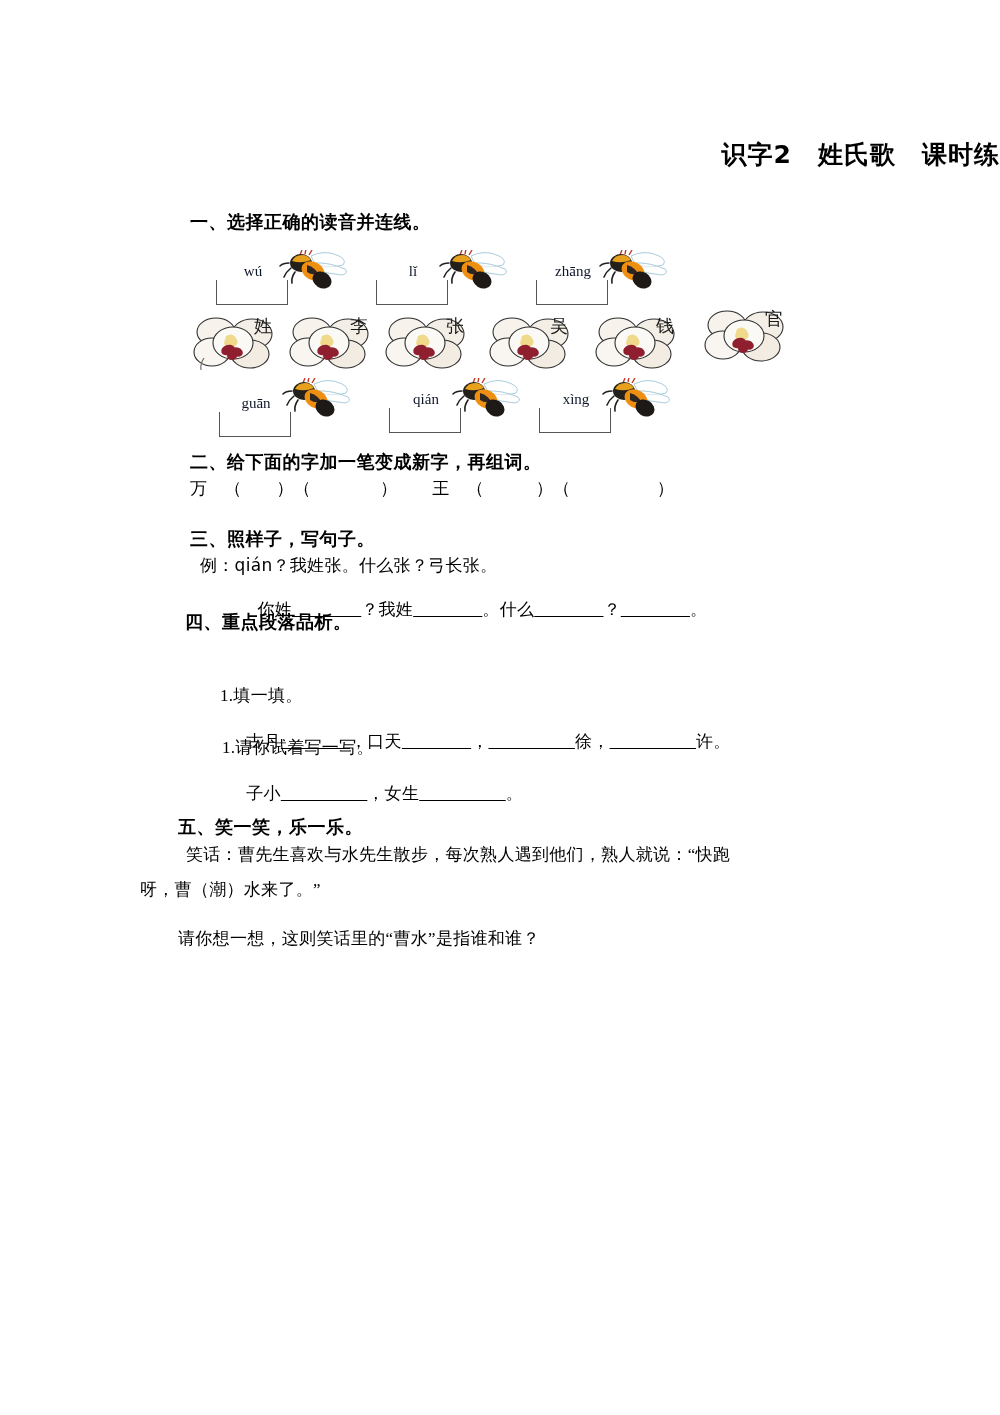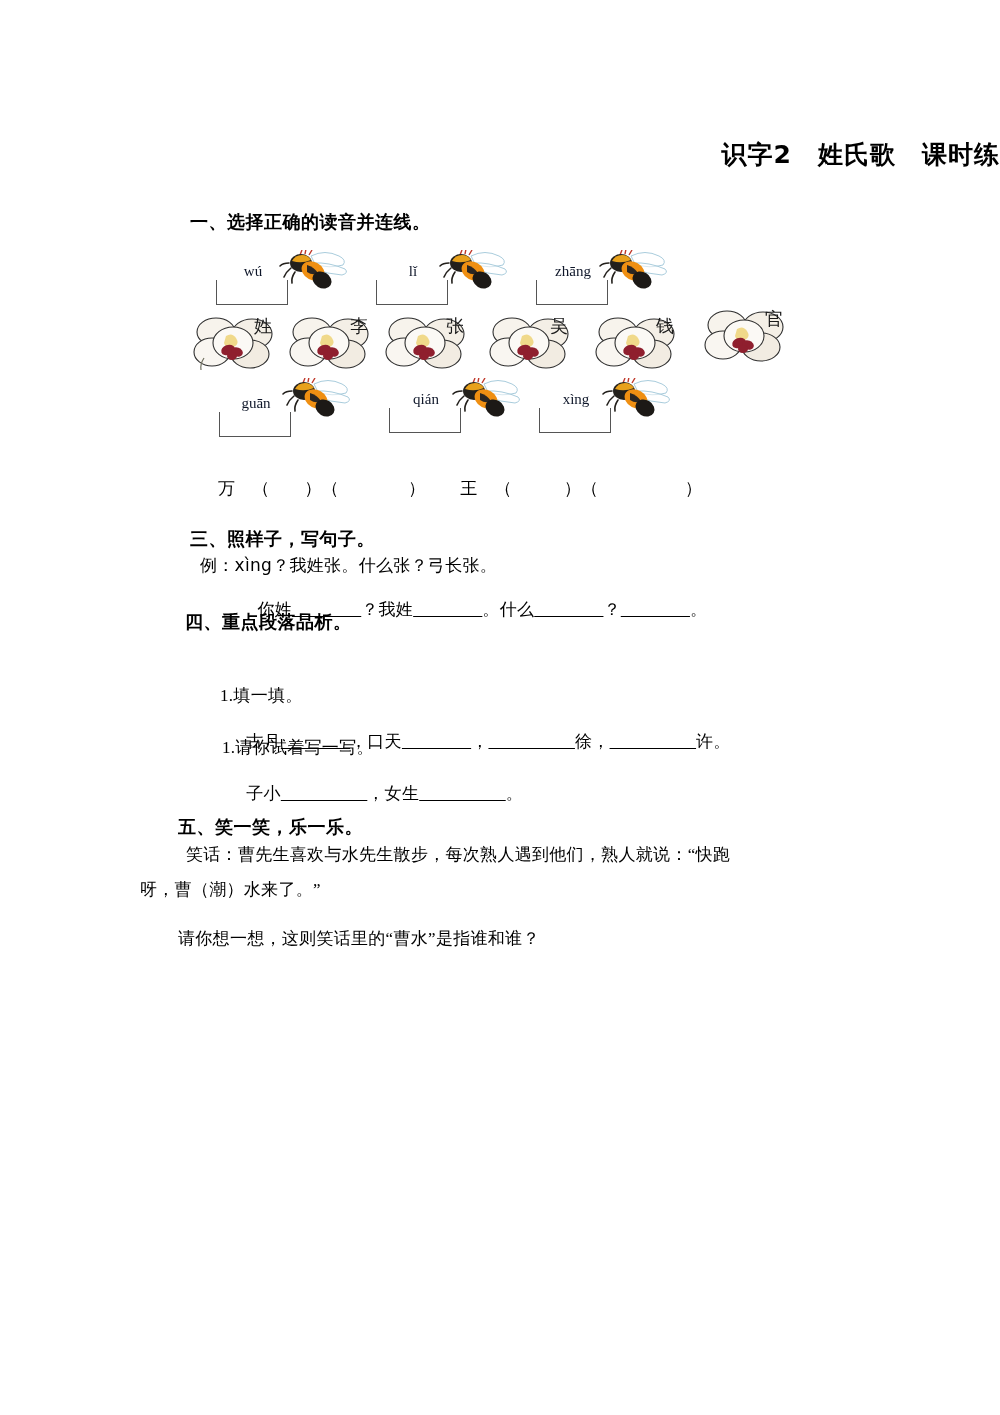--- a/index.html
+++ b/index.html
@@ -363,24 +363,25 @@
         <ellipse cx="24" cy="13" rx="11" ry="9" fill="#23201c"></ellipse>
         <path d="M15 11 q3 -6 10 -6 q6 0 9 5 q-9 4 -19 1z" fill="#e8a11c"></path>
         <ellipse cx="36" cy="21" rx="12" ry="9" transform="rotate(28 36 21)" fill="#ef8f12"></ellipse>
         <path d="M30 15 q7 2 11 8 q-5 3 -11 -1z" fill="#2b2622"></path>
         <ellipse cx="45" cy="30" rx="10" ry="8" transform="rotate(30 45 30)" fill="#1c1916"></ellipse>
         <path d="M14 18 q-5 4 -7 9 M18 22 q-4 6 -3 11 M12 13 q-6 0 -9 3" stroke="#23201c" stroke-width="1.6" fill="none" stroke-linecap="round"></path>
       </g>
     </svg>
   </div>
 
-  <div class="body-line" style="left:190px; top:477px;margin-left:28px;">万　（　　）（　　　　）　　王　（　　　）（　　　　　）</div>
+  <div class="sec-head" style="left:190px; top:450px;">二、给下面的字加一笔变成新字，再组词。</div>
+  <div class="body-line" style="left:190px; top:477px;">万　（　　）（　　　　）　　王　（　　　）（　　　　　）</div>
 
   <div class="sec-head" style="left:190px; top:527px;">三、照样子，写句子。</div>
-  <div class="body-line-sans" style="left:200px; top:554px;">例：xìng？我姓张。什么张？弓长张。</div>
+  <div class="body-line-sans" style="left:200px; top:554px;">例：qián？我姓张。什么张？弓长张。</div>
 
   <div class="body-line-sans" style="left:200px; top:578px;">
     <span>　　你姓</span><span class="ul">　　　　</span><span>？我姓</span><span class="ul">　　　　</span><span>。什么</span><span class="ul">　　　　</span><span>？</span><span class="ul">　　　　</span><span>。</span>
   </div>
 
   <div class="sec-head" style="left:185px; top:610px;">四、重点段落品析。</div>
 
 
   <div class="body-line" style="left:220px; top:684px;">1.填一填。</div>
 

